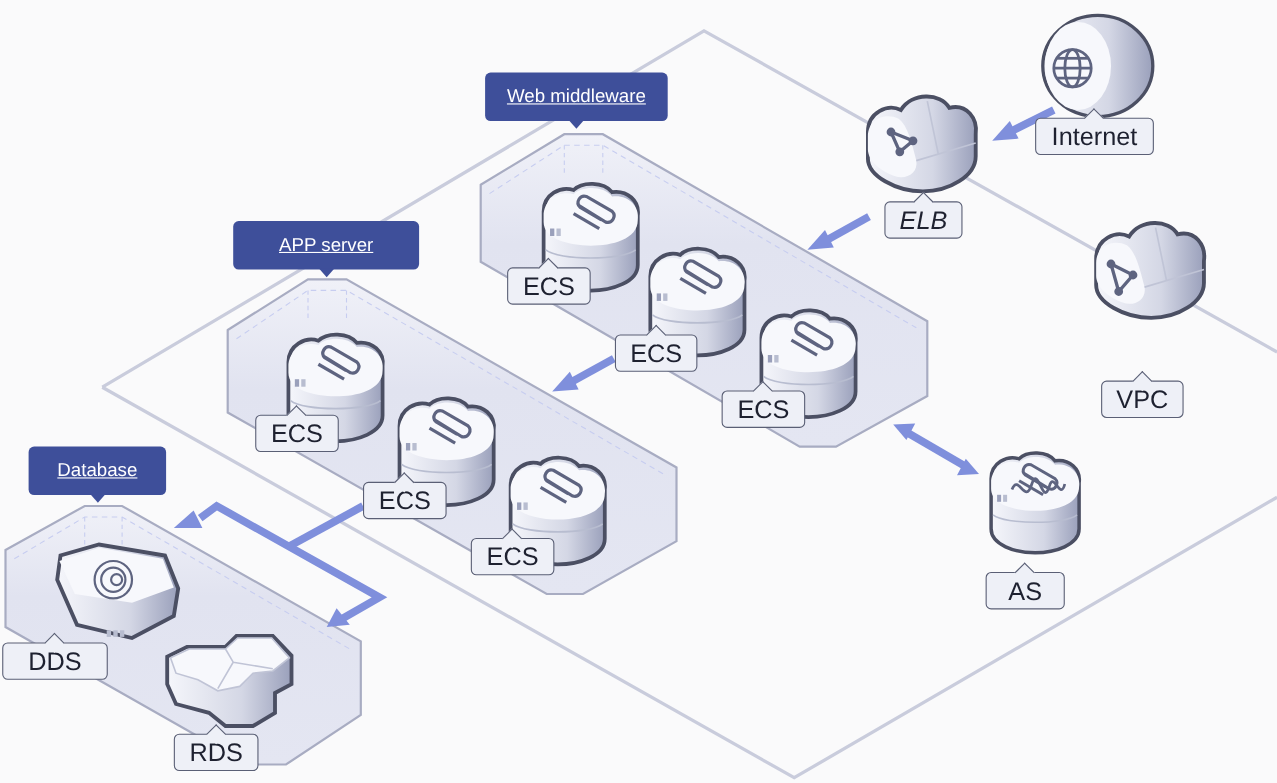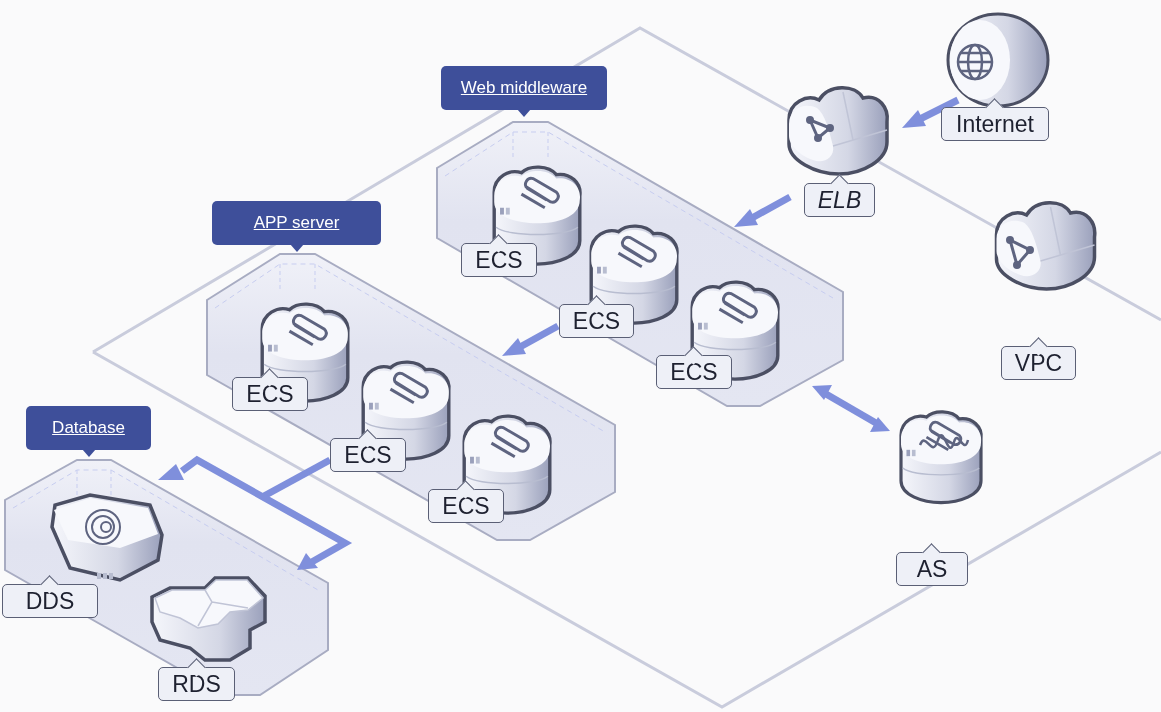--- a/index.html
+++ b/index.html
@@ -221,15 +221,15 @@
 
 <div class="lbl" style="left:941px;top:107px;width:108px;">Internet</div>
 <div class="lbl" style="left:804px;top:183px;width:71px;font-style:italic;">ELB</div>
 <div class="lbl" style="left:1001px;top:302px;width:75px;margin-top:44px;">VPC</div>
 <div class="lbl" style="left:461px;top:243px;width:76px;">ECS</div>
 <div class="lbl" style="left:559px;top:304px;width:75px;">ECS</div>
 <div class="lbl" style="left:656px;top:355px;width:76px;">ECS</div>
 <div class="lbl" style="left:232px;top:377px;width:76px;">ECS</div>
 <div class="lbl" style="left:330px;top:438px;width:76px;">ECS</div>
 <div class="lbl" style="left:428px;top:489px;width:76px;">ECS</div>
-<div class="lbl" style="left:896px;top:520px;width:72px;margin-top:32px;">AS</div>
+<div class="lbl" style="left:896px;top:520px;width:72px;">AS</div>
 <div class="lbl" style="left:2px;top:584px;width:96px;">DDS</div>
 <div class="lbl" style="left:158px;top:667px;width:77px;">RDS</div>
 
 </body></html>

